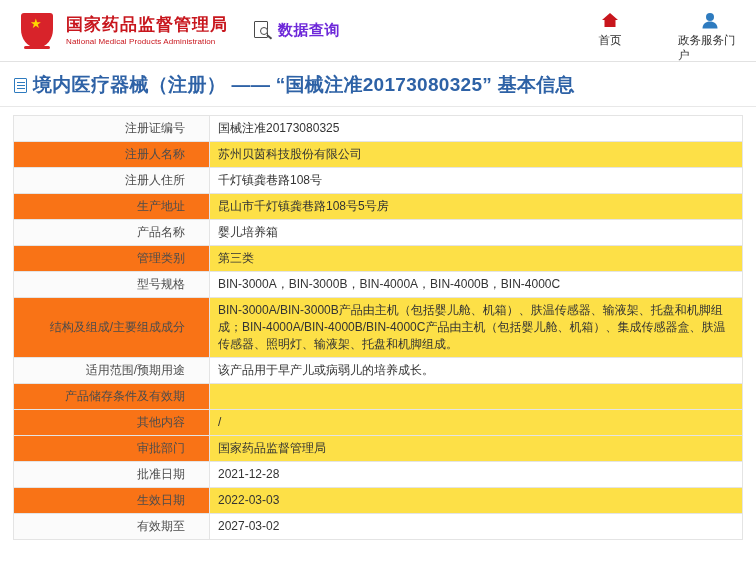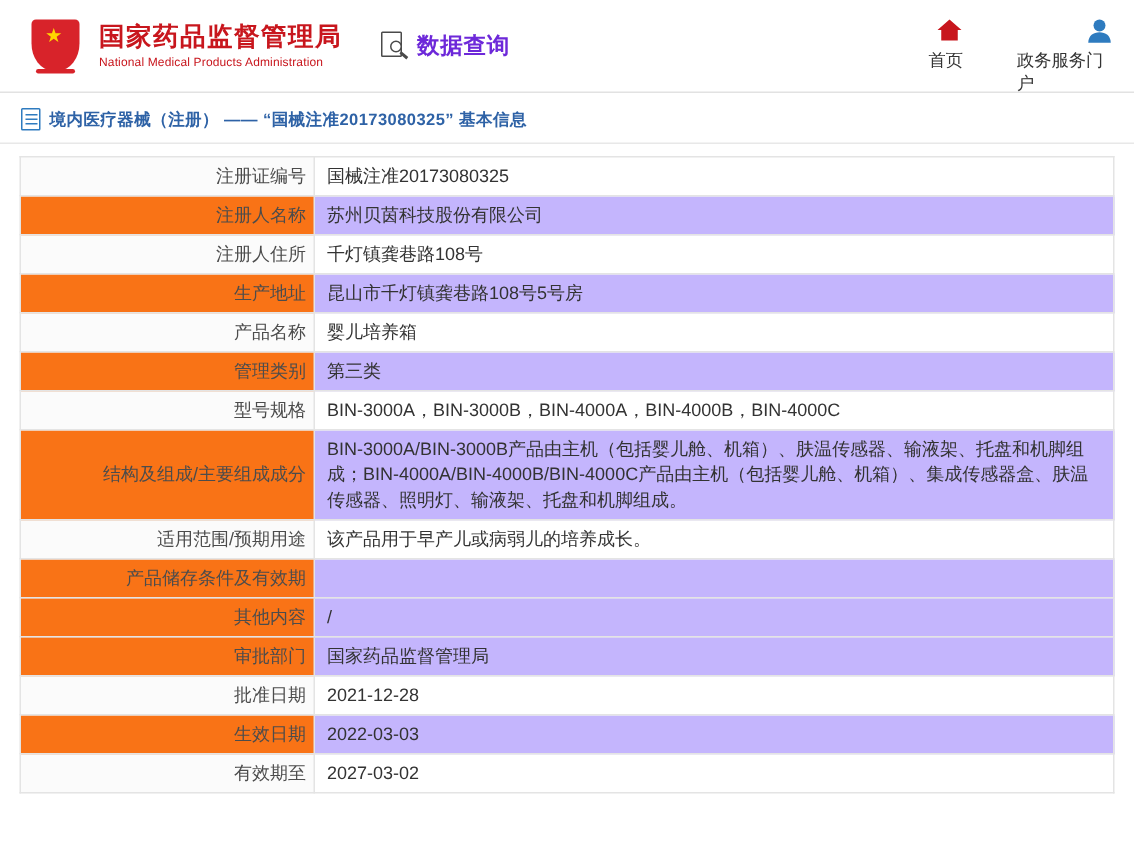--- a/index.html
+++ b/index.html
@@ -108,21 +108,21 @@
   }
   .header-right {
     position: absolute;
     right: 14px; top: 10px;
     display: flex;
     gap: 36px;
   }
   .hr-item {
     display: flex;
     flex-direction: column;
-    align-items: flex-end;
+    align-items: center;
     width: 64px;
     cursor: pointer;
   }
   .hr-icon { height: 20px; display: flex; align-items: center; justify-content: center; }
   .hr-label {
     font-size: 11.5px;
     color: #333;
     margin-top: 3px;
   }
 
@@ -143,21 +143,21 @@
   }
   .title-icon:before {
     content: "";
     position: absolute;
     left: 2px; top: 3px;
     width: 8px; height: 1px;
     background: #2e7bbf;
     box-shadow: 0 3px 0 #2e7bbf, 0 6px 0 #2e7bbf;
   }
   .title-text {
-    font-size: 11px;
+    font-size: 19px;
     color: #2e62a6;
     font-weight: bold;
     letter-spacing: 0.3px;
   }
 
   
   .tbl {
     width: 730px;
     margin: 8px 13px 0 13px;
     border-collapse: collapse;
@@ -169,29 +169,29 @@
     color: #333;
     padding: 4px 8px;
     line-height: 17px;
     vertical-align: middle;
   }
   .tbl td.k {
     width: 196px;
     text-align: right;
     background: #fbfbfb;
     color: #4c4c4c;
-    padding-right: 5px;
+    padding-right: 24px;
   }
   .tbl td.v {
     text-align: left;
     background: #ffffff;
     word-break: break-all;
   }
   .tbl tr.alt td.k { background: #f97316; }
-  .tbl tr.alt td.v { background: #c4b5fd; }
+  .tbl tr.alt td.v { background: #fde047; }
   .multi { line-height: 17px; }
 </style>
 </head>
 <body>
 
 <div class="page">
 
   <div class="header">
     <div class="emblem">
       <div class="shield"></div>

